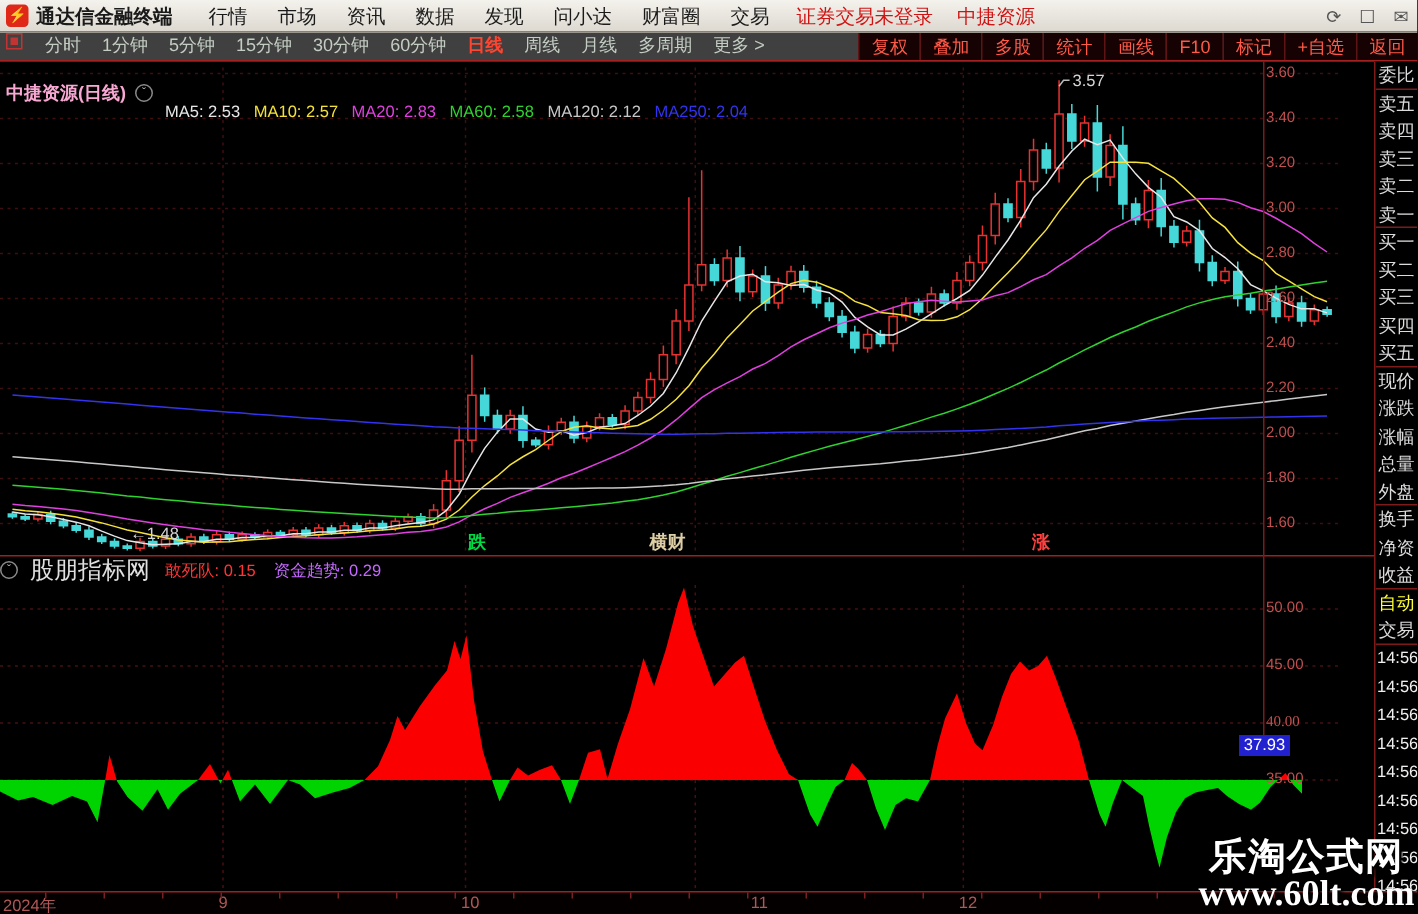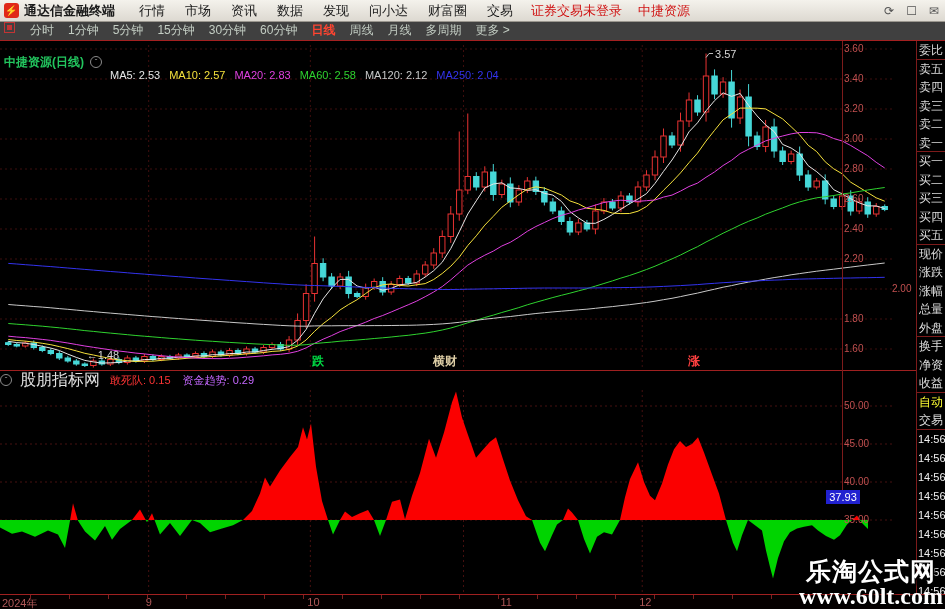--- a/index.html
+++ b/index.html
@@ -28,21 +28,21 @@
   .tf.active { color:#ff4430; font-weight:bold; }
   .tb2-right { margin-left:auto; display:flex; height:100%; }
   .tbtn { color:#ff5948; background:#160202; border-left:1px solid #5c1414; padding:0 8px;
     line-height:18px; font-size:12px; cursor:default; }
 
   
   #main-svg { position:absolute; top:41px; left:0; }
   #sub-svg  { position:absolute; top:388px; left:0; }
   .chart-title { position:absolute; top:43px; left:4px; z-index:4; display:flex;
     align-items:center; font-size:11px; white-space:nowrap; }
-  .ct-name { color:#22c55e; font-weight:bold; font-size:12px; margin-right:6px; }
+  .ct-name { color:#f9a8d4; font-weight:bold; font-size:12px; margin-right:6px; }
   .circ { width:12px; height:12px; border:1px solid #8a8a8a; border-radius:50%; color:#aaa;
     font-size:8px; line-height:10px; text-align:center; margin-right:8px; flex:0 0 auto; }
   .ma-lab { margin-right:9px; }
   .hsep { position:absolute; top:370px; left:0; width:916px; border-top:1px solid #9e2020; z-index:3; }
   .sub-header { position:absolute; top:372px; left:0; width:893px; height:16px; z-index:4;
     display:flex; align-items:center; font-size:11px; background:#000; white-space:nowrap; }
   .sub-name { color:#e0e0e0; font-size:16px; margin-right:10px; }
   .sig0 { color:#ff3434; margin-right:12px; }
   .sig1 { color:#c568ff; }
 
@@ -109,20 +109,31 @@
       <span class="tf">5分钟</span>
       <span class="tf">15分钟</span>
       <span class="tf">30分钟</span>
       <span class="tf">60分钟</span>
       <span class="tf active">日线</span>
       <span class="tf">周线</span>
       <span class="tf">月线</span>
       <span class="tf">多周期</span>
       <span class="tf">更多 &gt;</span>
     </nav>
+  <div class="tb2-right" id="toolbar-buttons">
+      <span class="tbtn">复权</span>
+      <span class="tbtn">叠加</span>
+      <span class="tbtn">多股</span>
+      <span class="tbtn">统计</span>
+      <span class="tbtn">画线</span>
+      <span class="tbtn">F10</span>
+      <span class="tbtn">标记</span>
+      <span class="tbtn">+自选</span>
+      <span class="tbtn">返回</span>
+    </div>
 </div>
 
 <div class="chart-title">
   <span class="ct-name">中捷资源(日线)</span>
   <span class="circ">ˇ</span>
   <span id="ma-labels" style="display:flex;margin-top:26px;">
       <span class="ma-lab" style="color: rgb(230, 230, 230);">MA5: 2.53</span>
       <span class="ma-lab" style="color: rgb(245, 225, 60);">MA10: 2.57</span>
       <span class="ma-lab" style="color: rgb(224, 64, 224);">MA20: 2.83</span>
       <span class="ma-lab" style="color: rgb(47, 211, 47);">MA60: 2.58</span>
@@ -401,26 +412,26 @@
 
 <div class="scale-col" id="scale-col">
     <div class="ptick" style="top: 2px;">3.60</div>
     <div class="ptick" style="top: 32px;">3.40</div>
     <div class="ptick" style="top: 62px;">3.20</div>
     <div class="ptick" style="top: 92px;">3.00</div>
     <div class="ptick" style="top: 122px;">2.80</div>
     <div class="ptick" style="top: 152px;">2.60</div>
     <div class="ptick" style="top: 182px;">2.40</div>
     <div class="ptick" style="top: 212px;">2.20</div>
-    <div class="ptick" style="top: 242px; margin-left: 48px;">2.00</div>
+    <div class="ptick" style="top: 242px;">2.00</div>
     <div class="ptick" style="top: 272px;">1.80</div>
     <div class="ptick" style="top: 302px;">1.60</div>
     <div class="ptick" style="top: 359px;">50.00</div>
     <div class="ptick" style="top: 397px;">45.00</div>
-    <div class="ptick" style="top: 435px;">40.00</div>
+    <div class="ptick" style="top: 435px; font-family: Liberation Serif, serif;">40.00</div>
     <div class="ptick" style="top: 473px;">35.00</div>
     <div class="curval" style="top: 448.732px;">37.93</div>
   </div>
 
 <div class="sidebar" id="sidebar">
     <div class="sb-row sb-sep">委比</div>
     <div class="sb-row">卖五</div>
     <div class="sb-row">卖四</div>
     <div class="sb-row">卖三</div>
     <div class="sb-row">卖二</div>

